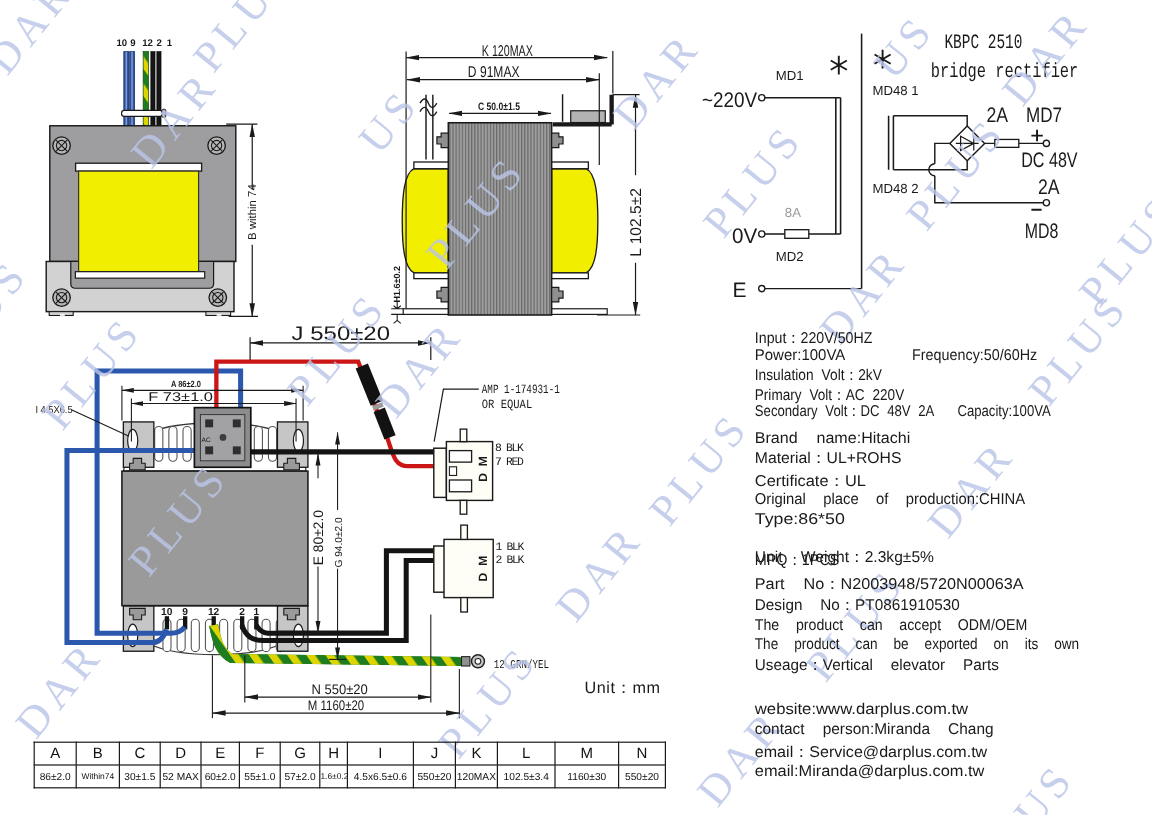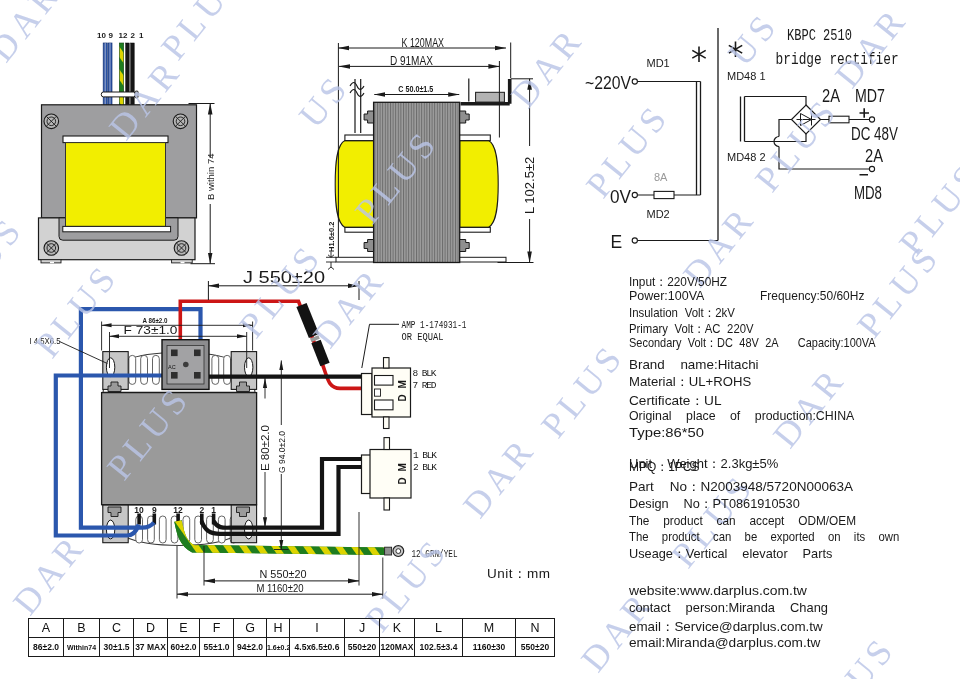--- a/index.html
+++ b/index.html
@@ -454,28 +454,28 @@
           <td>F</td>
           <td>G</td>
           <td>H</td>
           <td>I</td>
           <td>J</td>
           <td>K</td>
           <td>L</td>
           <td>M</td>
           <td>N</td>
 </tr>
-<tr style="height:19px;font-size:8.5px;font-weight:bold">
+<tr style="height:19px;font-size:8.5px;font-weight:normal">
 <td>86±2.0</td>
           <td style="font-size:7px">Within74</td>
           <td>30±1.5</td>
-          <td>37 MAX</td>
+          <td>52 MAX</td>
           <td>60±2.0</td>
           <td>55±1.0</td>
-          <td>94±2.0</td>
+          <td>57±2.0</td>
           <td style="font-size:7px">1.6±0.2</td>
           <td>4.5x6.5±0.6</td>
           <td>550±20</td>
           <td>120MAX</td>
           <td>102.5±3.4</td>
           <td>1160±30</td>
           <td>550±20</td>
 </tr>
 </tbody>
     </table>

